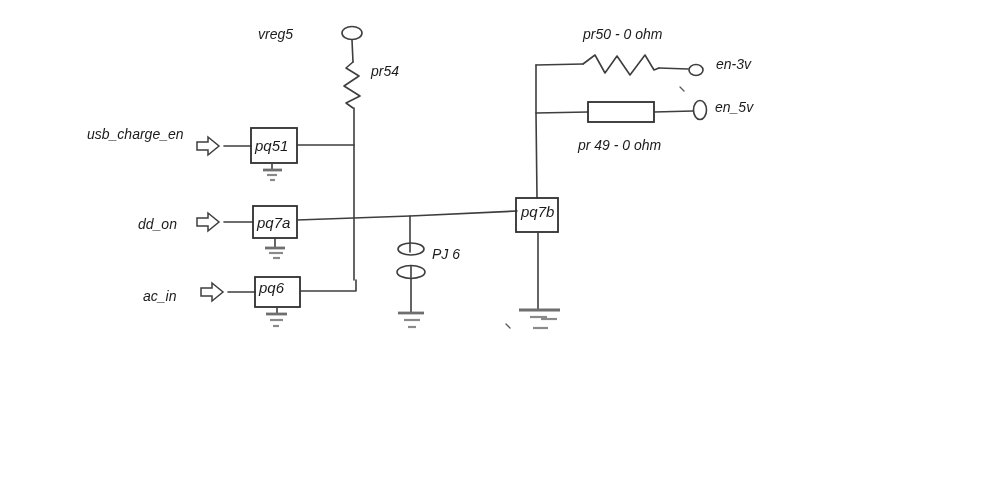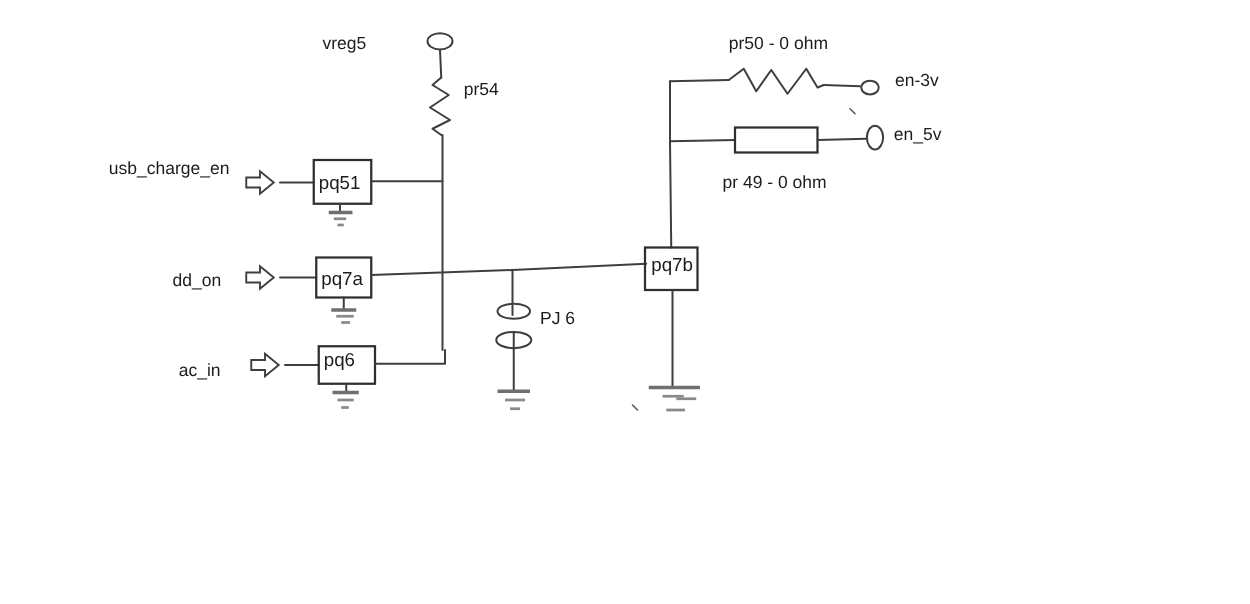--- a/index.html
+++ b/index.html
@@ -7,20 +7,21 @@
     padding: 0;
     background: #ffffff;
   }
   .canvas {
     position: relative;
     width: 1000px;
     height: 483px;
     background: #ffffff;
     overflow: hidden;
     font-family: "Liberation Sans", sans-serif;
+    font-style: italic;
   }
   svg { display: block; }
   .wire   { fill: none; stroke: #3e3e3e; stroke-width: 1.6; stroke-linecap: round; stroke-linejoin: round; }
   .box    { fill: none; stroke: #2f2f2f; stroke-width: 1.8; }
   .sym    { fill: none; stroke: #3e3e3e; stroke-width: 1.6; }
   .gnd1   { fill: none; stroke: #6f6f6f; stroke-width: 2.8; stroke-linecap: butt; }
   .gnd2   { fill: none; stroke: #8a8a8a; stroke-width: 2.2; stroke-linecap: butt; }
   .arrow  { fill: #ffffff; stroke: #3e3e3e; stroke-width: 1.5; stroke-linejoin: miter; }
   .lbl    { font-family: "Liberation Sans", sans-serif; font-size: 14px; fill: #1b1b1b; }
   .complbl{ font-family: "Liberation Sans", sans-serif; font-size: 15px; fill: #1b1b1b; }

